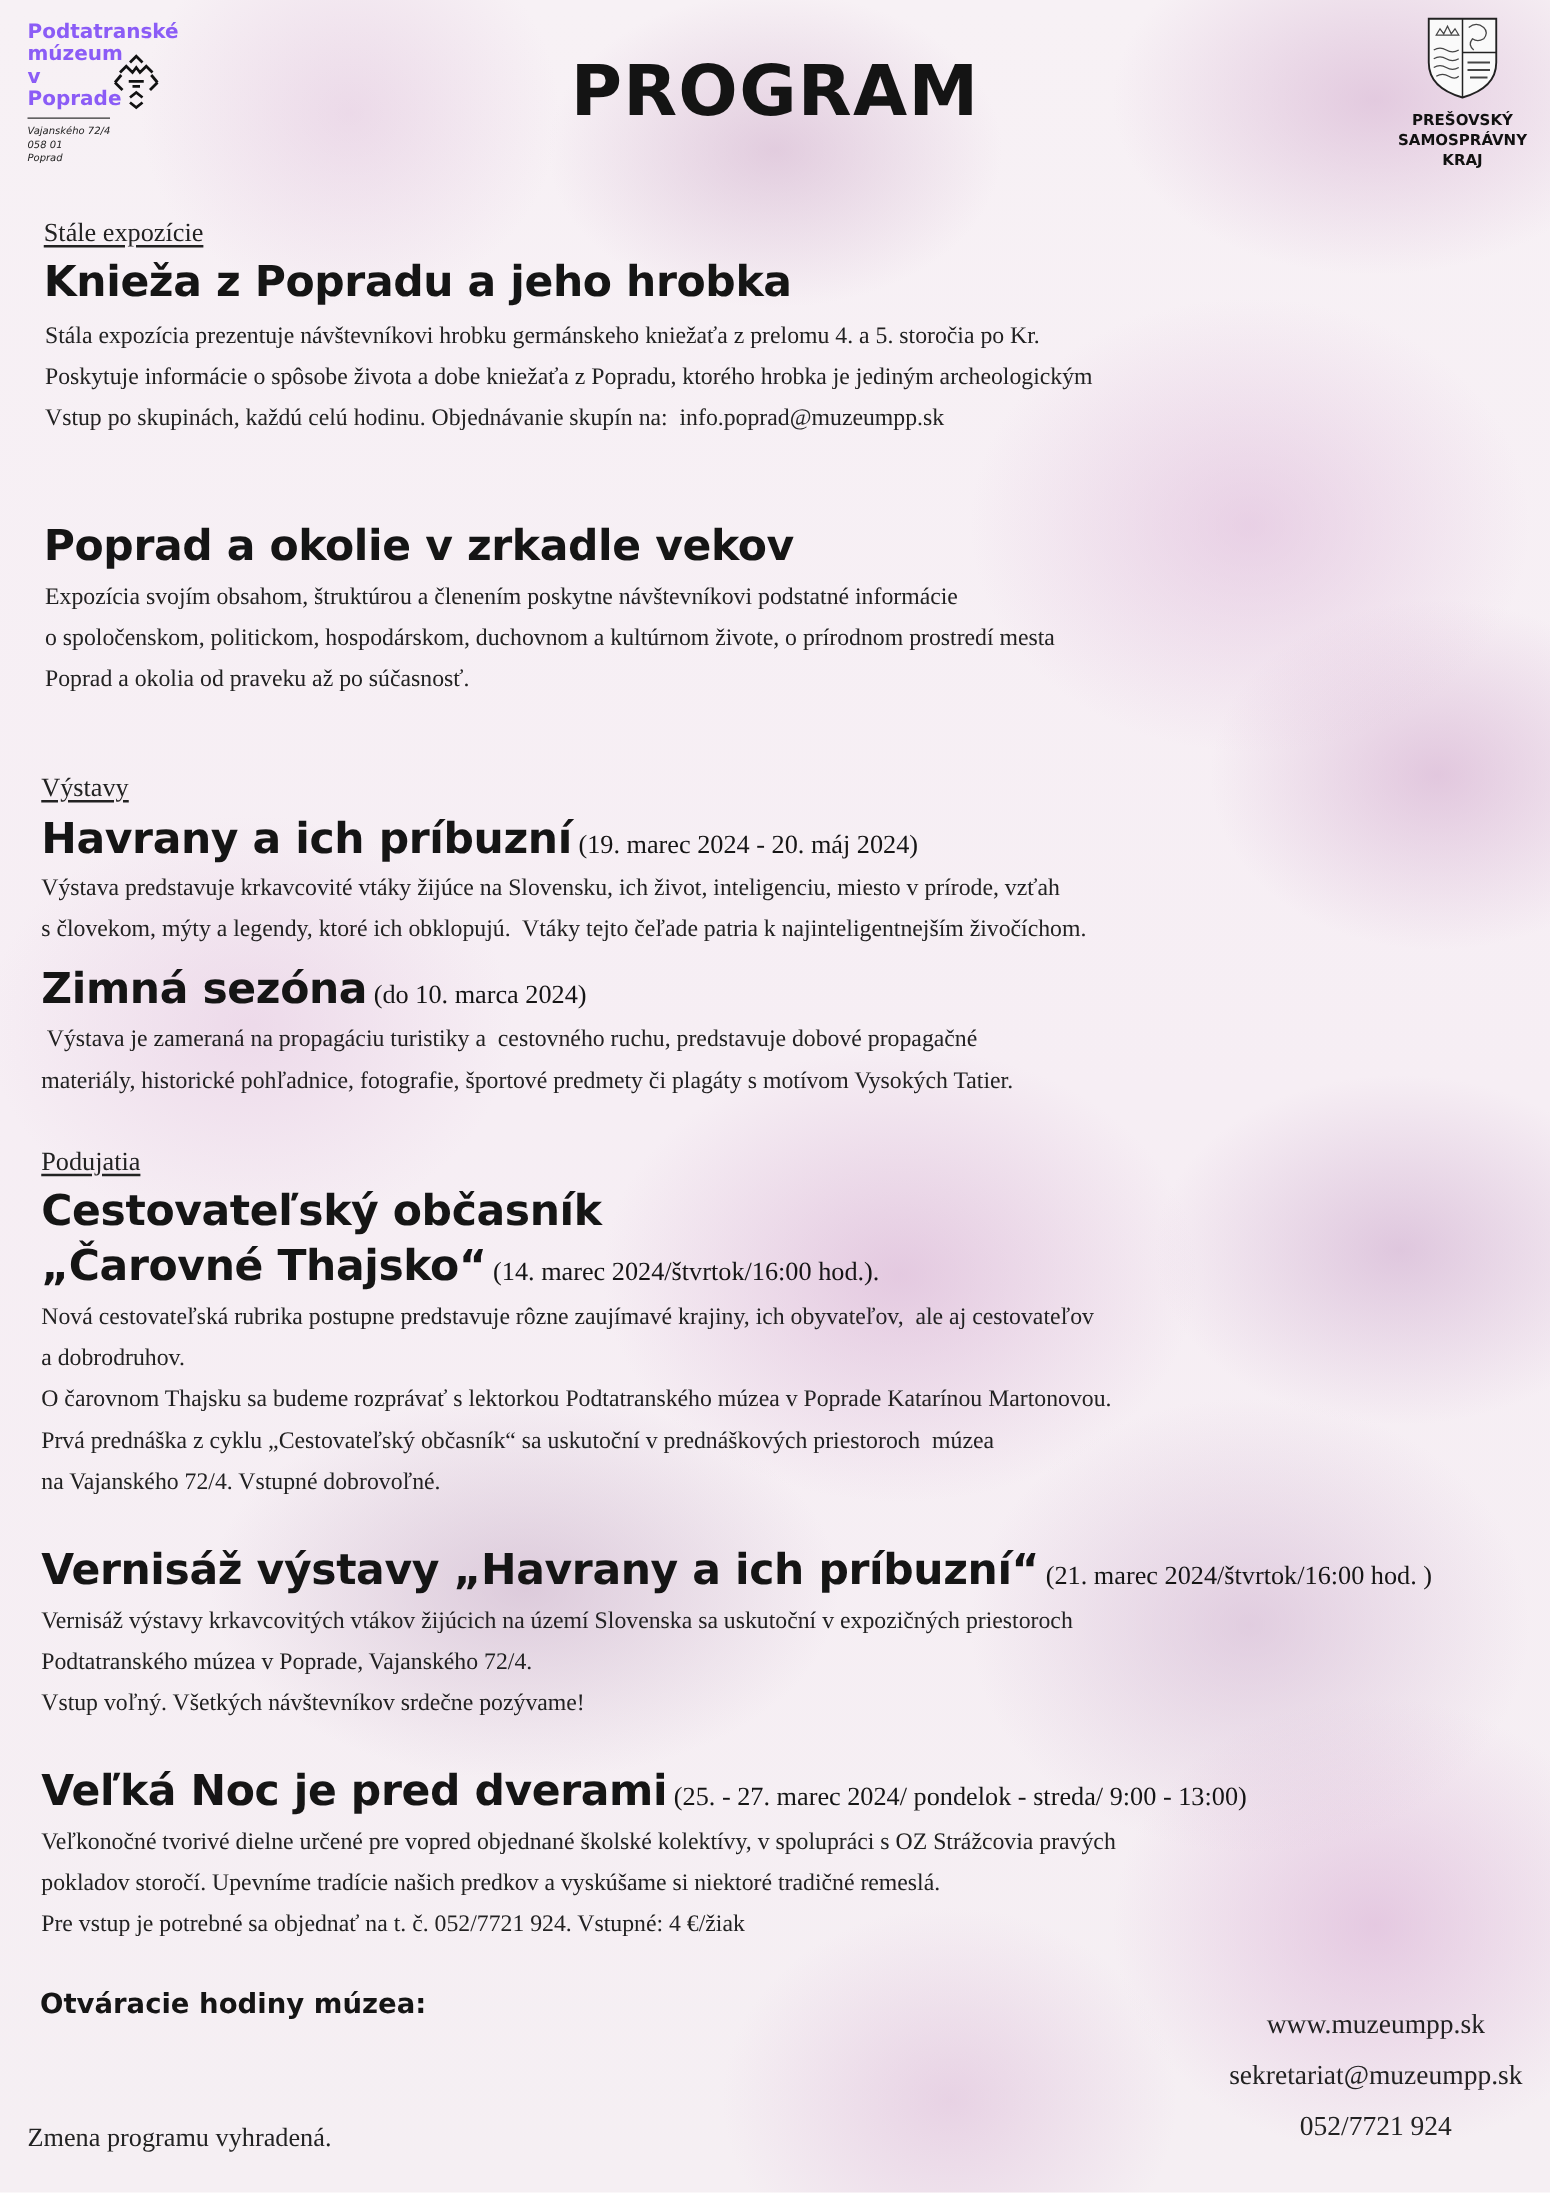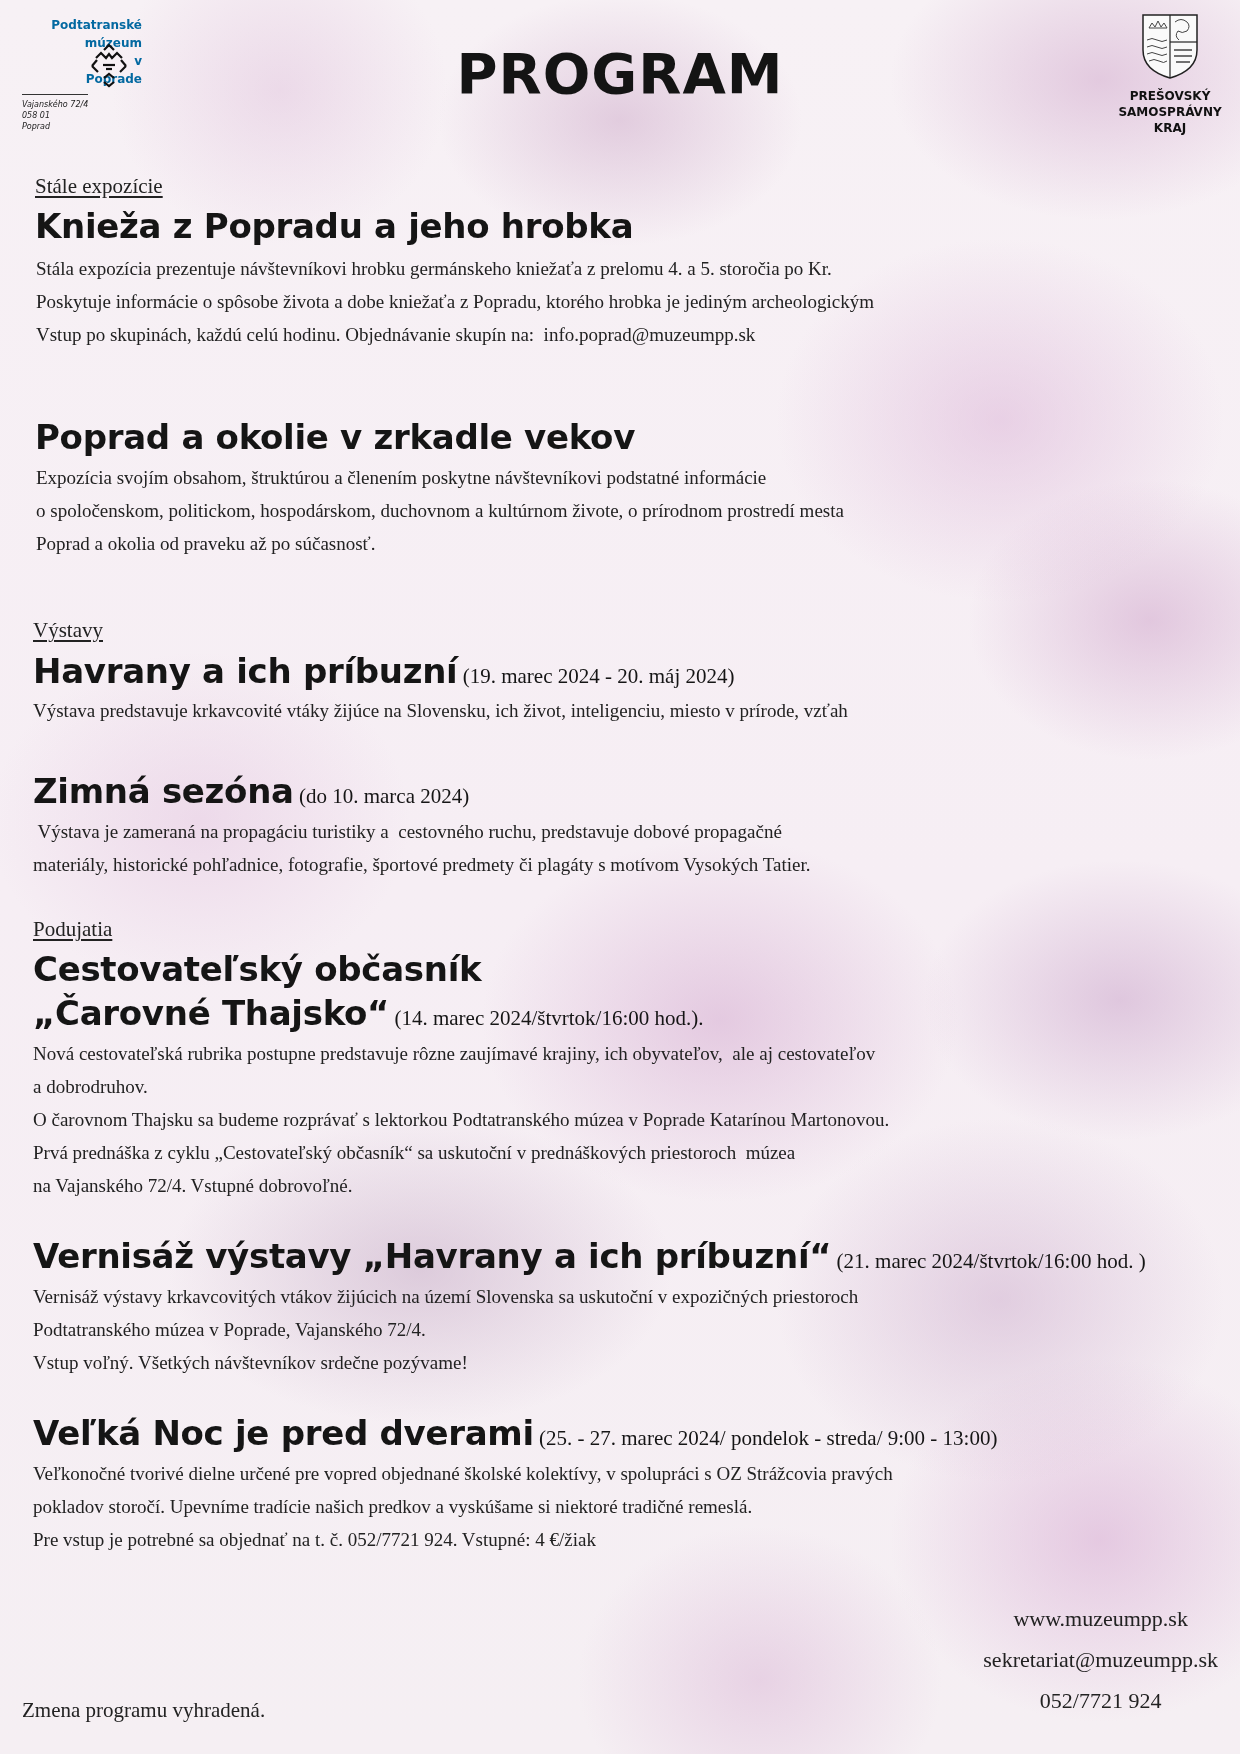--- a/index.html
+++ b/index.html
@@ -20,21 +20,21 @@
         radial-gradient(ellipse 280px 200px at 1120px 1000px, rgba(200,160,200,0.5), transparent 70%),
         radial-gradient(ellipse 360px 220px at 420px 1270px, rgba(190,160,190,0.45), transparent 70%),
         radial-gradient(ellipse 320px 260px at 1000px 1300px, rgba(200,165,200,0.45), transparent 70%),
         radial-gradient(ellipse 300px 260px at 1100px 1540px, rgba(215,170,210,0.55), transparent 70%),
         radial-gradient(ellipse 260px 220px at 760px 1680px, rgba(215,175,210,0.45), transparent 70%),
         linear-gradient(180deg, #f7f1f5 0%, #f6eef4 50%, #f5eff3 100%);
     }
 
     
     .museum-logo { position: absolute; left: 22px; top: 16px; width: 120px; }
-    .museum-logo .name { font-family: "DejaVu Sans", sans-serif; font-weight: bold; font-size: 12px; line-height: 18px; color: #0369a1; text-align: right; }
+    .museum-logo .name { font-family: "DejaVu Sans", sans-serif; font-weight: bold; font-size: 16px; line-height: 18px; color: #8b5cf6; }
     .museum-logo .name div { white-space: nowrap; }
     .museum-logo .rule { width: 66px; height: 1px; background: #333; margin: 6px 0 4px 0; }
     .museum-logo .addr { font-family: "DejaVu Sans", sans-serif; font-style: italic; font-size: 8px; line-height: 11px; color: #222; }
     .museum-logo .mark { position: absolute; left: 64px; top: 24px; width: 46px; height: 48px; }
 
     .title-block { position: absolute; left: 380px; top: 40px; width: 480px; text-align: center; }
     .title-block div { font-family: "DejaVu Sans", sans-serif; font-weight: bold; font-size: 56px; line-height: 68px; color: #141414; letter-spacing: 1px; white-space: pre; }
 
     .region-logo { position: absolute; left: 1100px; top: 12px; width: 140px; text-align: center; }
     .region-logo svg { display: block; margin: 0 auto; }
@@ -121,20 +121,21 @@
   <div>Poprad a okolia od praveku až po súčasnosť.</div>
 </div>
 
 <div class="section-label" style="left:33px; top:618px;">Výstavy</div>
 
 <div class="h-title" style="left:33px; top:651px;">
   <span>Havrany a ich príbuzní</span><span class="date"> (19. marec 2024 - 20. máj 2024)</span>
 </div>
 <div class="para" style="left:33px; top:694px;">
   <div>Výstava predstavuje krkavcovité vtáky žijúce na Slovensku, ich život, inteligenciu, miesto v prírode, vzťah</div>
+  <div>s človekom, mýty a legendy, ktoré ich obklopujú.  Vtáky tejto čeľade patria k najinteligentnejším živočíchom.</div>
 </div>
 
 <div class="h-title" style="left:33px; top:771px;">
   <span>Zimná sezóna</span><span class="date"> (do 10. marca  2024)</span>
 </div>
 <div class="para" style="left:33px; top:815px;">
   <div> Výstava je zameraná na propagáciu turistiky a  cestovného ruchu, predstavuje dobové propagačné</div>
   <div>materiály, historické pohľadnice, fotografie, športové predmety či plagáty s motívom Vysokých Tatier.</div>
 </div>
 
@@ -164,20 +165,21 @@
 <div class="h-title" style="left:33px; top:1413px;">
   <span>Veľká Noc je pred dverami</span><span class="date"> (25. - 27. marec 2024/ pondelok - streda/ 9:00 - 13:00)</span>
 </div>
 <div class="para" style="left:33px; top:1457px;">
   <div>Veľkonočné tvorivé dielne určené pre vopred objednané školské kolektívy, v spolupráci s OZ Strážcovia pravých</div>
   <div>pokladov storočí. Upevníme tradície našich predkov a vyskúšame si niektoré tradičné remeslá.</div>
   <div>Pre vstup je potrebné sa objednať na t. č. 052/7721 924. Vstupné: 4 €/žiak</div>
 </div>
 
 <div class="hours">
+  <div>Otváracie hodiny múzea:</div>
 </div>
 
 <div class="contacts">
   <div>www.muzeumpp.sk</div>
   <div>sekretariat@muzeumpp.sk</div>
   <div>052/7721 924</div>
 </div>
 
 <div class="note">Zmena programu vyhradená.</div>
 

